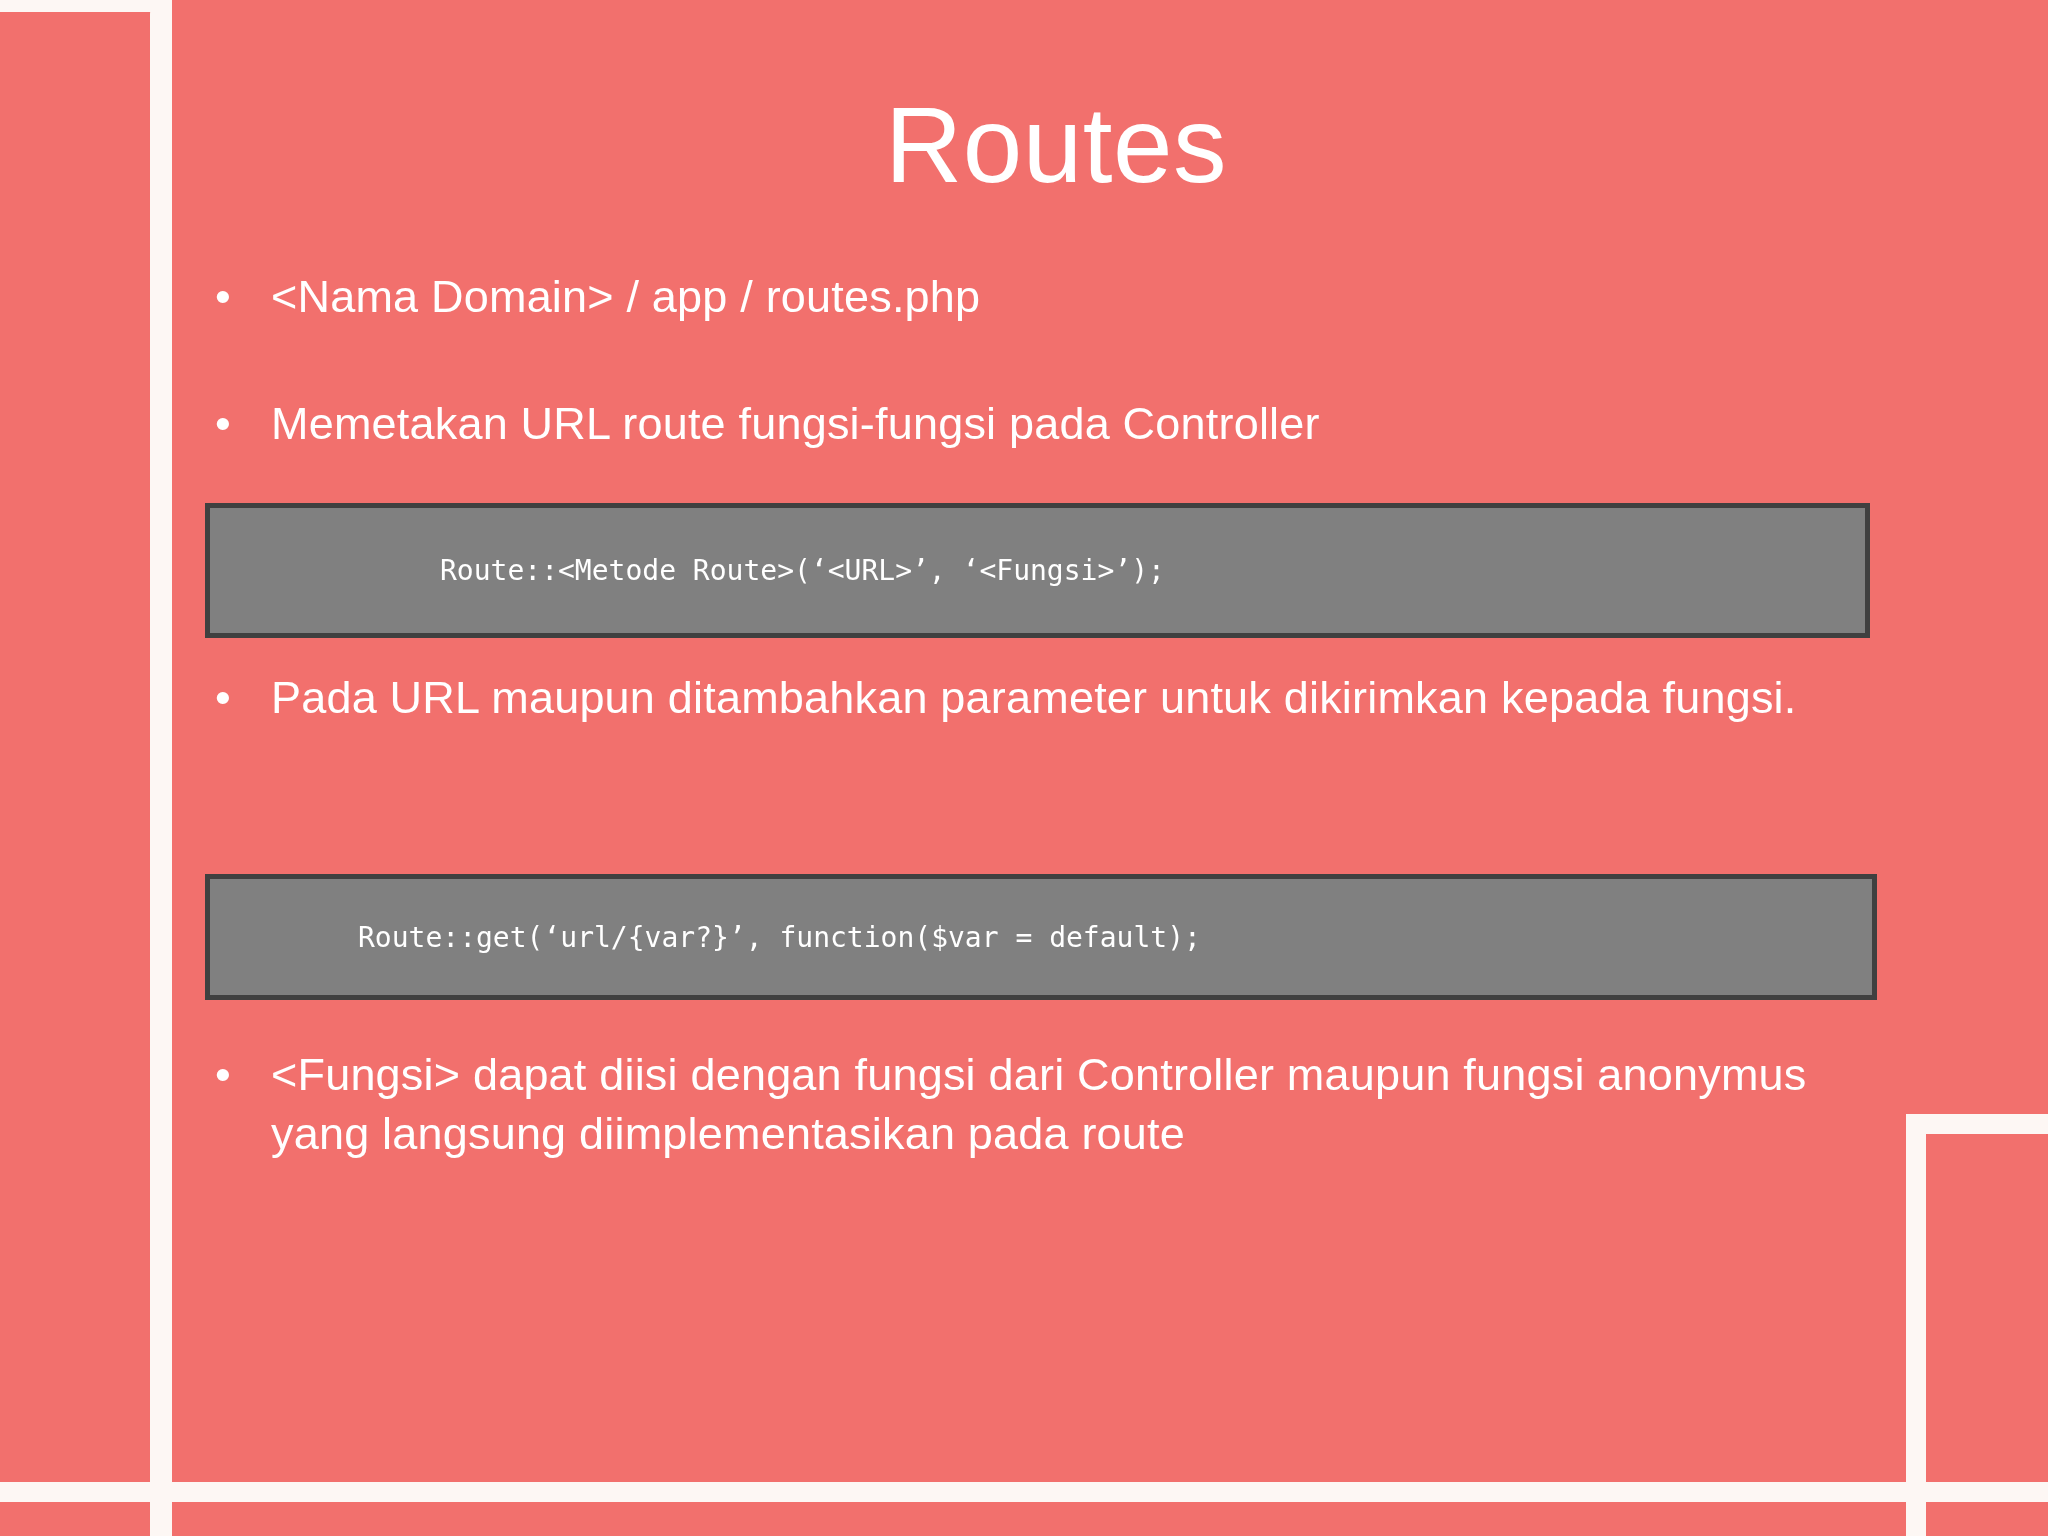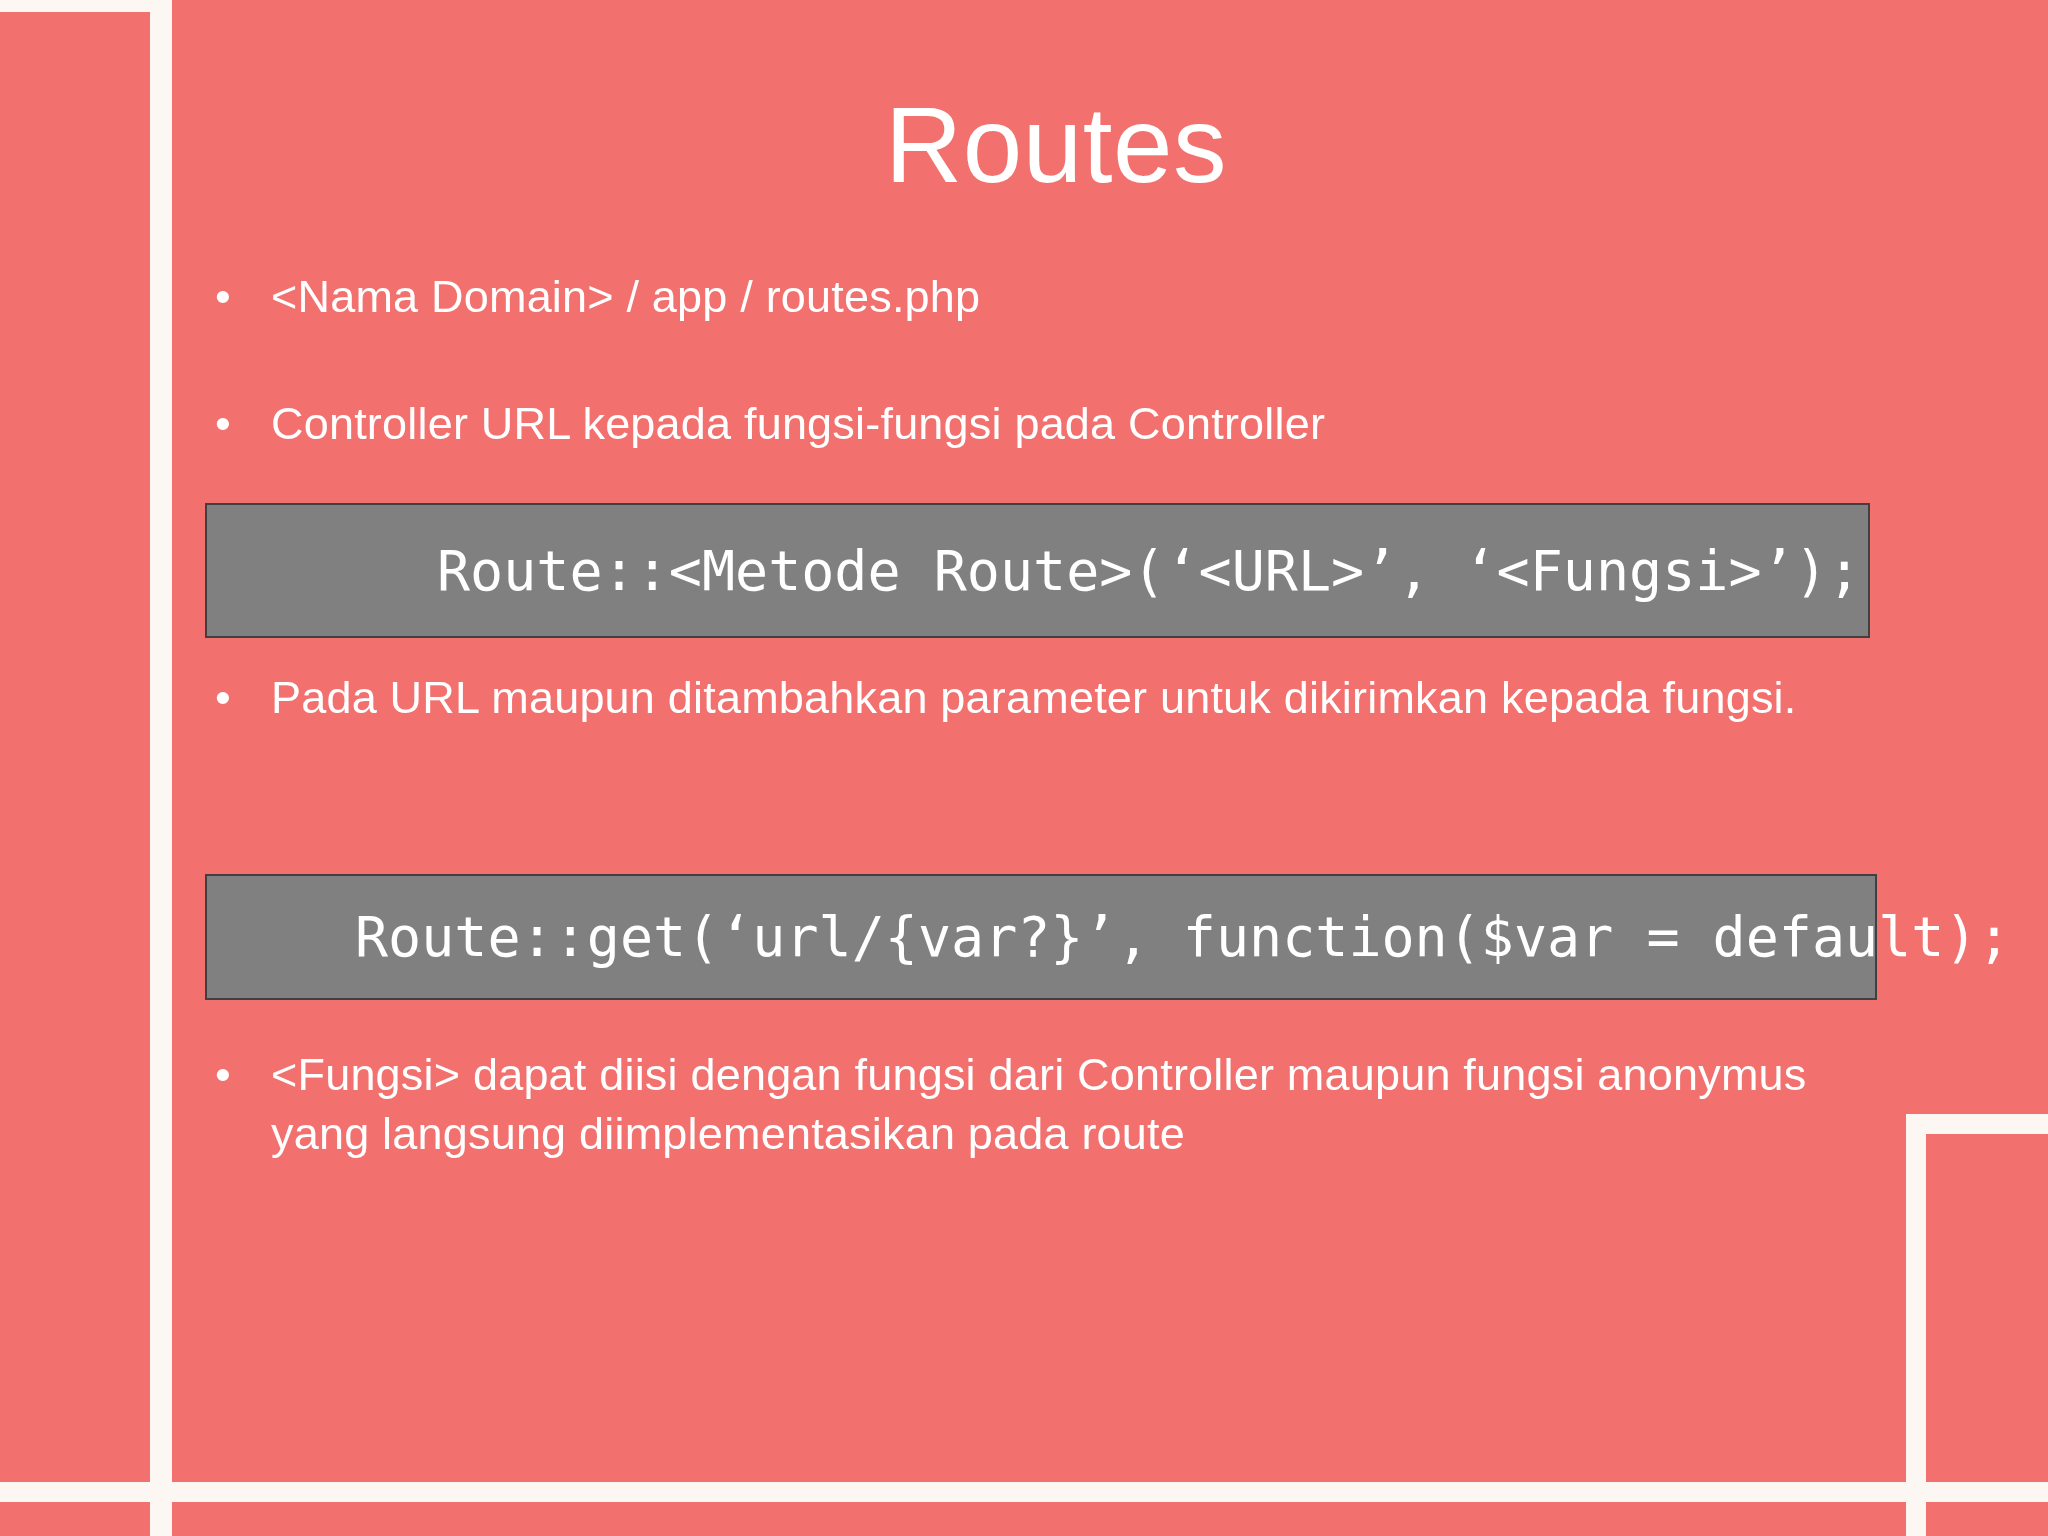--- a/index.html
+++ b/index.html
@@ -112,27 +112,27 @@
   
   #b1 { left: 0;  top: 0;    width: 1650px; }
   #b2 { left: 0;  top: 127px; width: 1650px; }
   #b3 { left: 0;  top: 401px; width: 1600px; }
   #b4 { left: 0;  top: 778px; width: 1600px; }
 
   
   .codebox {
     position: absolute;
     background: #808080;
-    border: 2px solid #404040;
+    border: 5px solid #404040;
     box-sizing: border-box;
     display: flex;
     align-items: center;
     color: #FFFFFF;
     font-family: "DejaVu Sans Mono", "Liberation Mono", monospace;
-    font-size: 55px;
+    font-size: 28px;
     letter-spacing: 0px;
     white-space: pre;
   }
   #code1 {
     left: 205px;
     top: 503px;
     width: 1665px;
     height: 135px;
     padding-left: 230px;
   }
@@ -159,21 +159,21 @@
 
   <div class="content">
 
     <div class="bullet-row" id="b1">
       <span class="bullet-dot">•</span>
       <span class="bullet-text"><span> &lt;Nama Domain&gt; / app / routes.php</span></span>
     </div>
 
     <div class="bullet-row" id="b2">
       <span class="bullet-dot">•</span>
-      <span class="bullet-text"><span>Controller URL kepada fungsi-fungsi pada </span><span class="ital">Controller</span></span>
+      <span class="bullet-text"><span>Memetakan URL route fungsi-fungsi pada </span><span class="ital">Controller</span></span>
     </div>
 
     <div class="bullet-row" id="b3">
       <span class="bullet-dot">•</span>
       <span class="bullet-text"><span>Pada URL maupun ditambahkan parameter untuk dikirimkan kepada fungsi.</span></span>
     </div>
 
     <div class="bullet-row" id="b4">
       <span class="bullet-dot">•</span>
       <span class="bullet-text"><span>&lt;Fungsi&gt;  dapat diisi dengan fungsi dari Controller maupun fungsi anonymus yang langsung diimplementasikan pada route</span></span>

